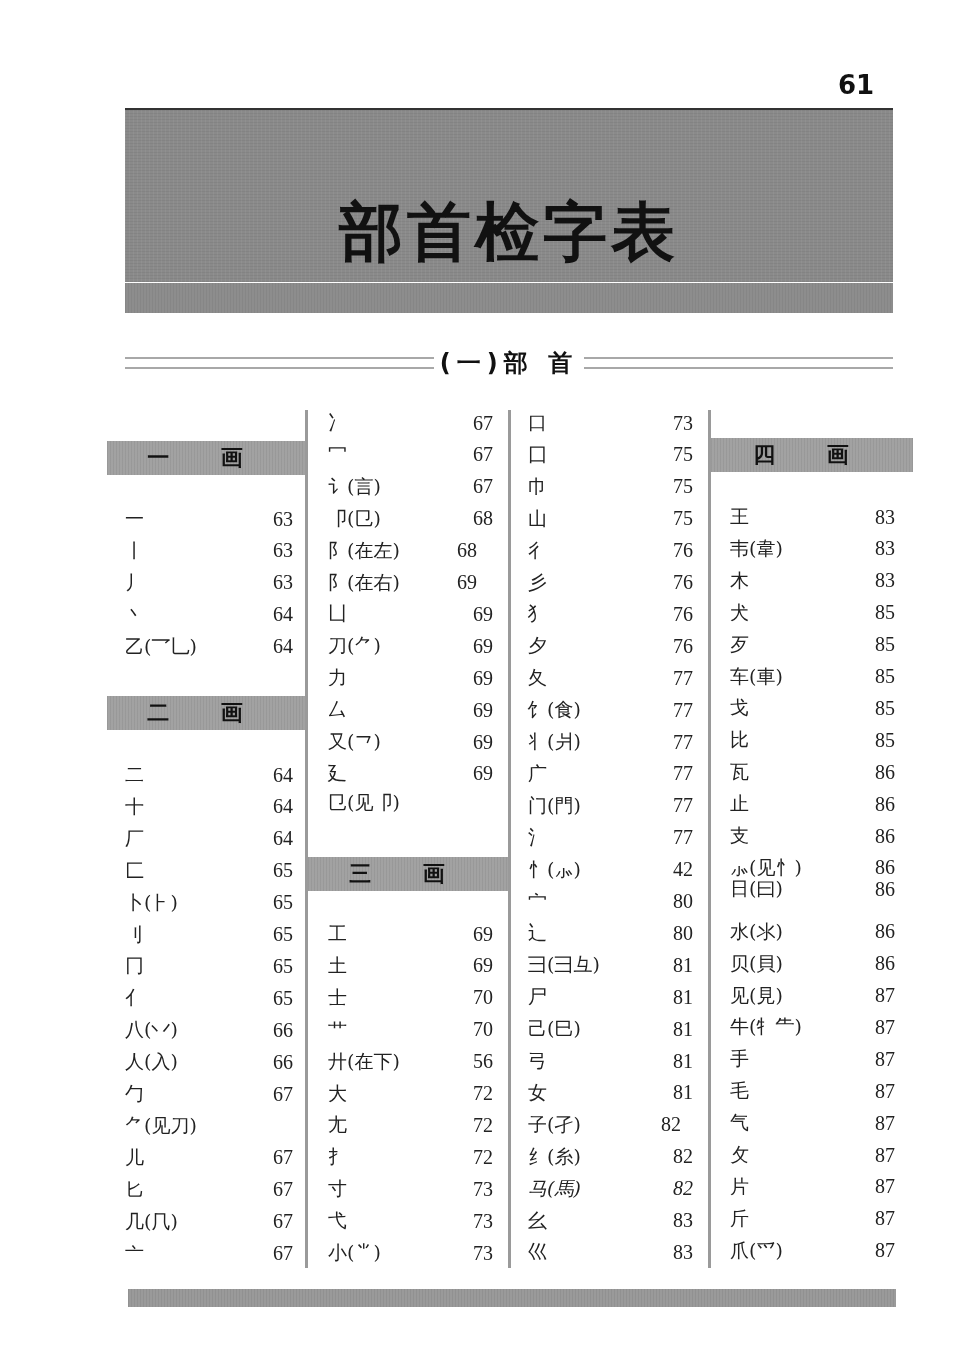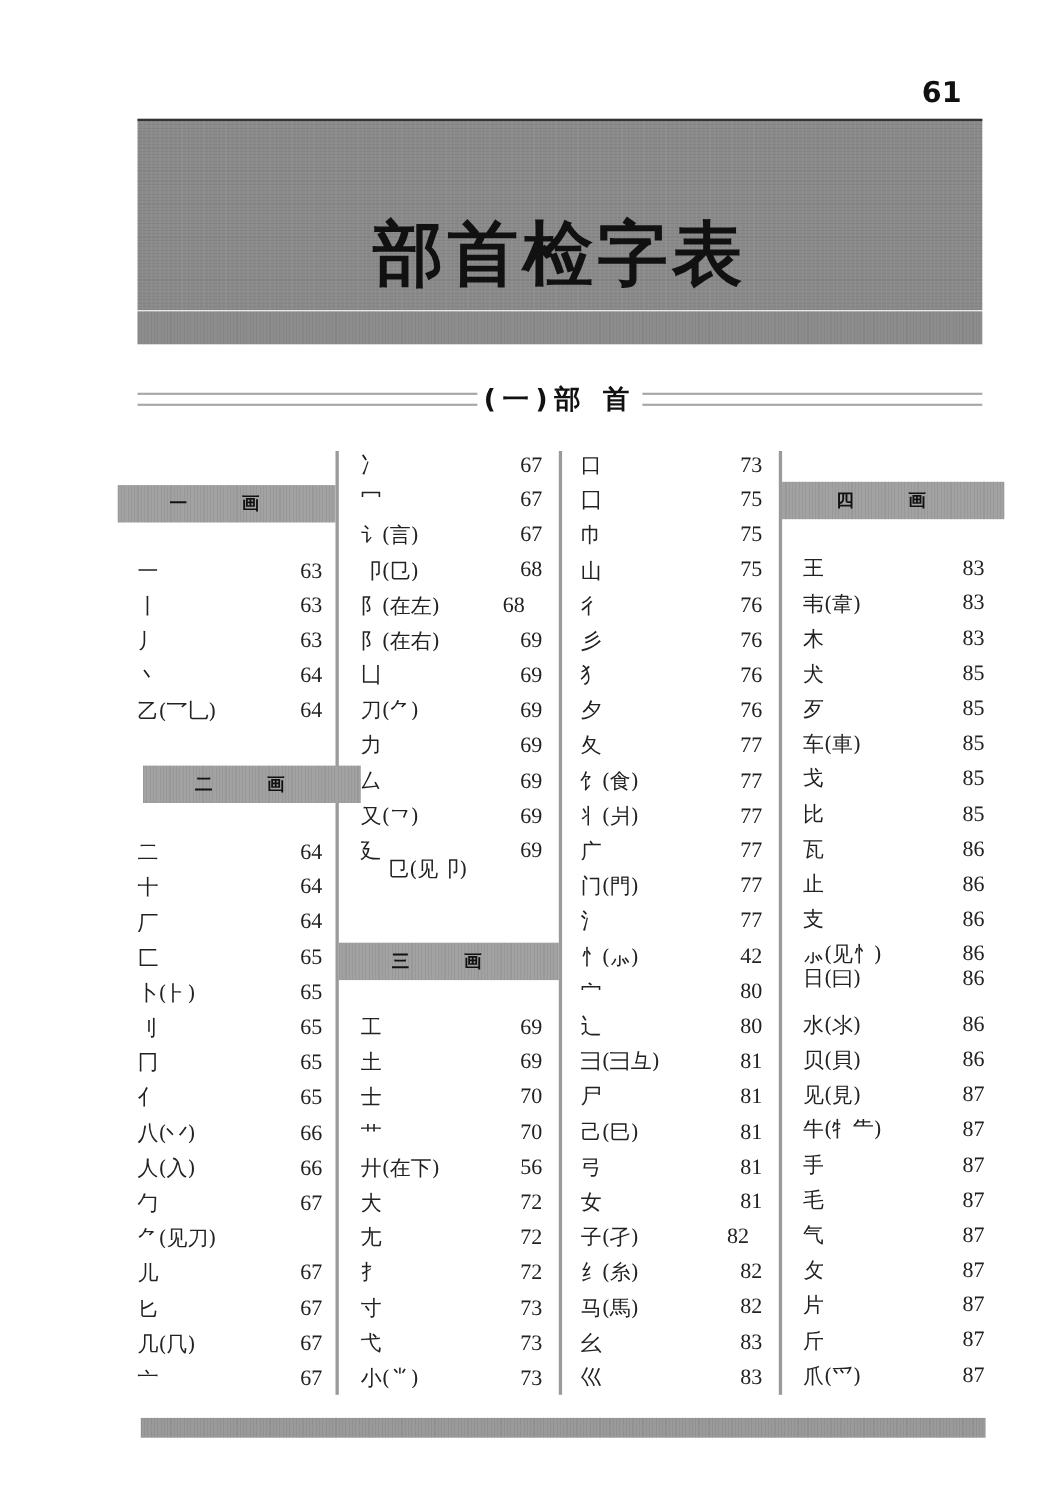--- a/index.html
+++ b/index.html
@@ -53,21 +53,21 @@
       position: absolute; height: 32px; display: flex; align-items: center;
       font-size: 19px;
     }
     .entry .radical { position: absolute; left: 0; white-space: nowrap; color: #222; }
     .entry .page { position: absolute; right: 0; font-family: "Liberation Serif", "DejaVu Serif", serif; font-size: 20px; color: #222; }
     .stroke-header {
       position: absolute; height: 34px; background: #a2a2a2;
       background-image: repeating-linear-gradient(90deg, rgba(0,0,0,0.06) 0 1px, transparent 1px 3px);
       display: flex; align-items: center; justify-content: center;
       font-family: "DejaVu Sans", "Liberation Sans", sans-serif;
-      font-weight: bold; font-size: 16px; letter-spacing: 22px; color: #111;
+      font-weight: bold; font-size: 22px; letter-spacing: 22px; color: #111;
     }
     .bottom-bar {
       position: absolute; left: 128px; top: 1289px; width: 768px; height: 18px;
       background: #9a9a9a;
       background-image: repeating-linear-gradient(90deg, rgba(0,0,0,0.06) 0 1px, transparent 1px 3px);
     }
   </style>
 </head>
 <body>
 
@@ -104,21 +104,21 @@
     </div>
     <div class="entry" style="top: 95.7px; left: 0px; right: 0px;">
       <span class="radical">丶</span>
       <span class="page">64</span>
     </div>
     <div class="entry" style="top: 127.6px; left: 0px; right: 0px;">
       <span class="radical">乙(乛乚)</span>
       <span class="page">64</span>
     </div>
   </div>
-<div class="stroke-header" style="left:107px; top:696px; width:198px;margin-left:23px;">二 画</div>
+<div class="stroke-header" style="left:107px; top:696px; width:198px;">二 画</div>
 <div id="col0g1" class="entries" style="left:125px; top:759px; width:168px;">
     <div class="entry" style="top: 0px; left: 0px; right: 0px;">
       <span class="radical">二</span>
       <span class="page">64</span>
     </div>
     <div class="entry" style="top: 31.9px; left: 0px; right: 0px;">
       <span class="radical">十</span>
       <span class="page">64</span>
     </div>
     <div class="entry" style="top: 63.8px; left: 0px; right: 0px;">
@@ -193,21 +193,21 @@
       <span class="page">67</span>
     </div>
     <div class="entry" style="top: 95.7px; left: 0px; right: 0px;">
       <span class="radical">卩(㔾)</span>
       <span class="page">68</span>
     </div>
     <div class="entry" style="top: 127.6px; left: 0px; right: 16px;">
       <span class="radical">阝(在左)</span>
       <span class="page">68</span>
     </div>
-    <div class="entry" style="top: 159.5px; left: 0px; right: 0px; text-align: right;">
+    <div class="entry" style="top: 159.5px; left: 0px; right: 16px; text-align: right;">
       <span class="radical">阝(在右)</span>
       <span class="page">69</span>
     </div>
     <div class="entry" style="top: 191.4px; left: 0px; right: 0px;">
       <span class="radical">凵</span>
       <span class="page">69</span>
     </div>
     <div class="entry" style="top: 223.3px; left: 0px; right: 0px;">
       <span class="radical">刀(⺈)</span>
       <span class="page">69</span>
@@ -221,21 +221,21 @@
       <span class="page">69</span>
     </div>
     <div class="entry" style="top: 319px; left: 0px; right: 0px;">
       <span class="radical">又(⺂)</span>
       <span class="page">69</span>
     </div>
     <div class="entry" style="top: 350.9px; left: 0px; right: 0px;">
       <span class="radical">廴</span>
       <span class="page">69</span>
     </div>
-    <div class="entry" style="top: 367px; left: 0px; right: 0px; margin-left: 25px;">
+    <div class="entry" style="top: 380px; left: 0px; right: 0px;">
       <span class="radical">㔾(见卩)</span>
       <span class="page"></span>
     </div>
   </div>
 <div class="stroke-header" style="left:308px; top:857px; width:200px;">三 画</div>
 <div id="col1g1" class="entries" style="left:328px; top:918px; width:165px;">
     <div class="entry" style="top: 0px; left: 0px; right: 0px;">
       <span class="radical">工</span>
       <span class="page">69</span>
     </div>
@@ -371,21 +371,21 @@
       <span class="page">81</span>
     </div>
     <div class="entry" style="top: 701.8px; left: 0px; right: 12px;">
       <span class="radical">子(孑)</span>
       <span class="page">82</span>
     </div>
     <div class="entry" style="top: 733.7px; left: 0px; right: 0px;">
       <span class="radical">纟(糸)</span>
       <span class="page">82</span>
     </div>
-    <div class="entry" style="top: 765.6px; left: 0px; right: 0px;">
+    <div class="entry" style="top: 765.6px; left: 0px; right: 0px; font-style: italic;">
       <span class="radical">马(馬)</span>
       <span class="page">82</span>
     </div>
     <div class="entry" style="top: 797.5px; left: 0px; right: 0px;">
       <span class="radical">幺</span>
       <span class="page">83</span>
     </div>
     <div class="entry" style="top: 829.4px; left: 0px; right: 0px;">
       <span class="radical">巛</span>
       <span class="page">83</span>

